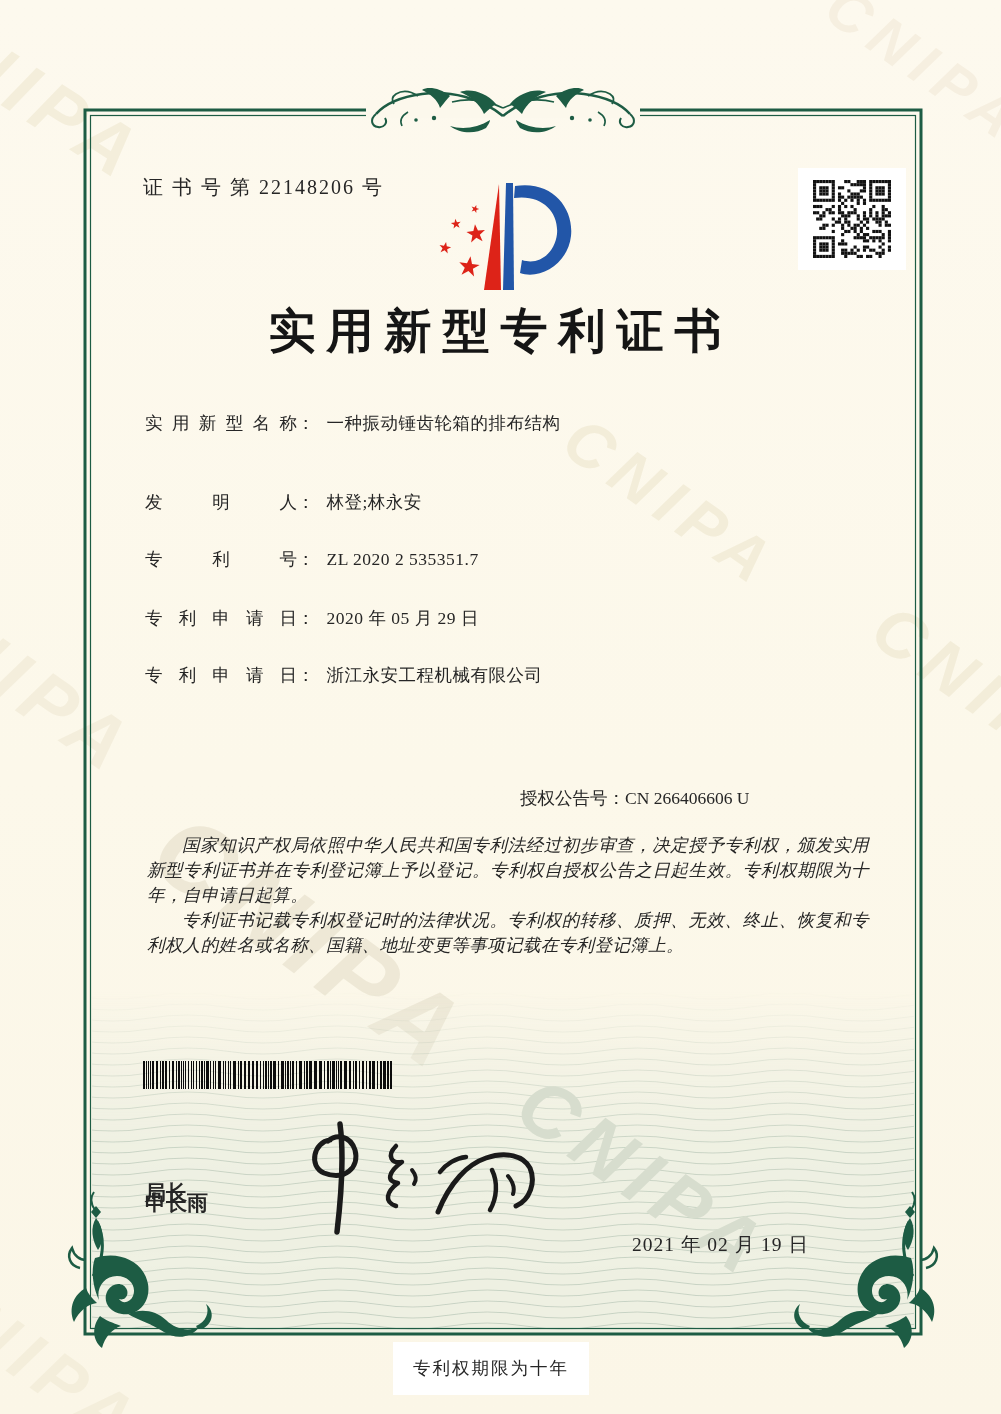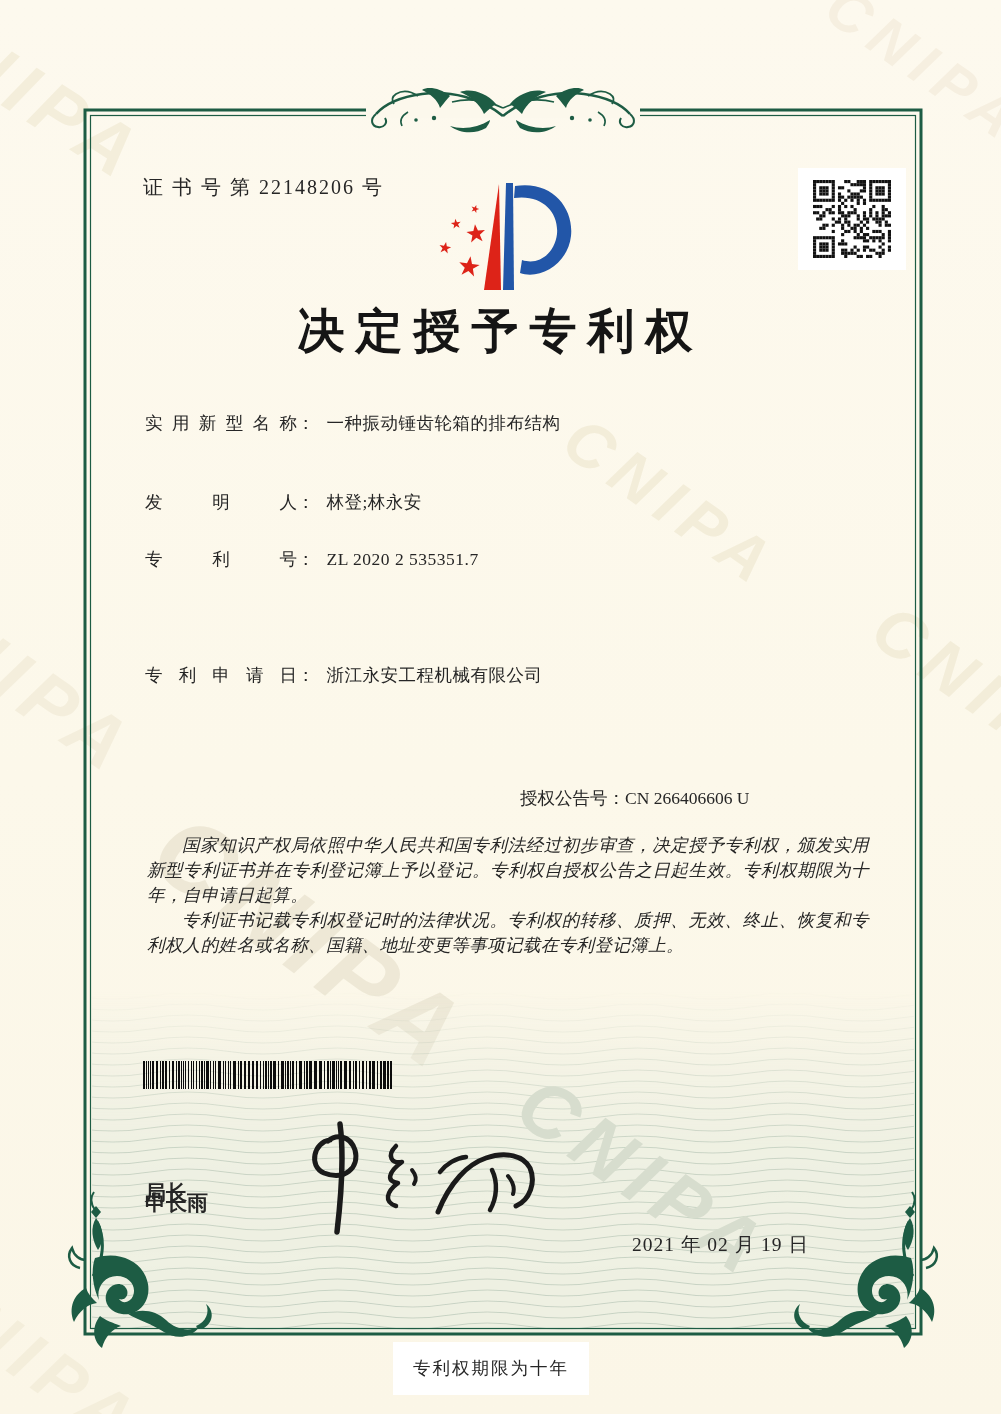--- a/index.html
+++ b/index.html
@@ -422,30 +422,33 @@
         <rect x="18.72" y="74.88" width="3.12" height="3.12" fill="#111"></rect>
         <rect x="31.20" y="74.88" width="3.12" height="3.12" fill="#111"></rect>
         <rect x="43.68" y="74.88" width="3.12" height="3.12" fill="#111"></rect>
         <rect x="46.80" y="74.88" width="3.12" height="3.12" fill="#111"></rect>
         <rect x="53.04" y="74.88" width="3.12" height="3.12" fill="#111"></rect>
         <rect x="56.16" y="74.88" width="3.12" height="3.12" fill="#111"></rect>
         <rect x="65.52" y="74.88" width="3.12" height="3.12" fill="#111"></rect>
       </svg>
   </div>
 
-  <div class="abs title content">决定授予专利权</div>
+  <div class="abs title content">实用新型专利证书</div>
 
   <div class="abs field-row" style="top:408px">
     <span class="flabel">实用新型名称</span><span class="fcolon">：</span><span class="fvalue">一种振动锤齿轮箱的排布结构</span>
   </div>
   <div class="abs field-row" style="top:487px">
     <span class="flabel">发明人</span><span class="fcolon">：</span><span class="fvalue">林登;林永安</span>
   </div>
   <div class="abs field-row" style="top:544px">
     <span class="flabel">专利号</span><span class="fcolon">：</span><span class="fvalue">ZL 2020 2 535351.7</span>
+  </div>
+  <div class="abs field-row" style="top:603px">
+    <span class="flabel">专利申请日</span><span class="fcolon">：</span><span class="fvalue">2020 年 05 月 29 日</span>
   </div>
   <div class="abs field-row" style="top:660px">
     <span class="flabel">专利申请日</span><span class="fcolon">：</span><span class="fvalue">浙江永安工程机械有限公司</span>
   </div>
 
   <div class="abs grant-right">
     <span>授权公告号</span><span>：</span><span>CN 266406606 U</span>
   </div>
 
   <div class="abs body-text content">

